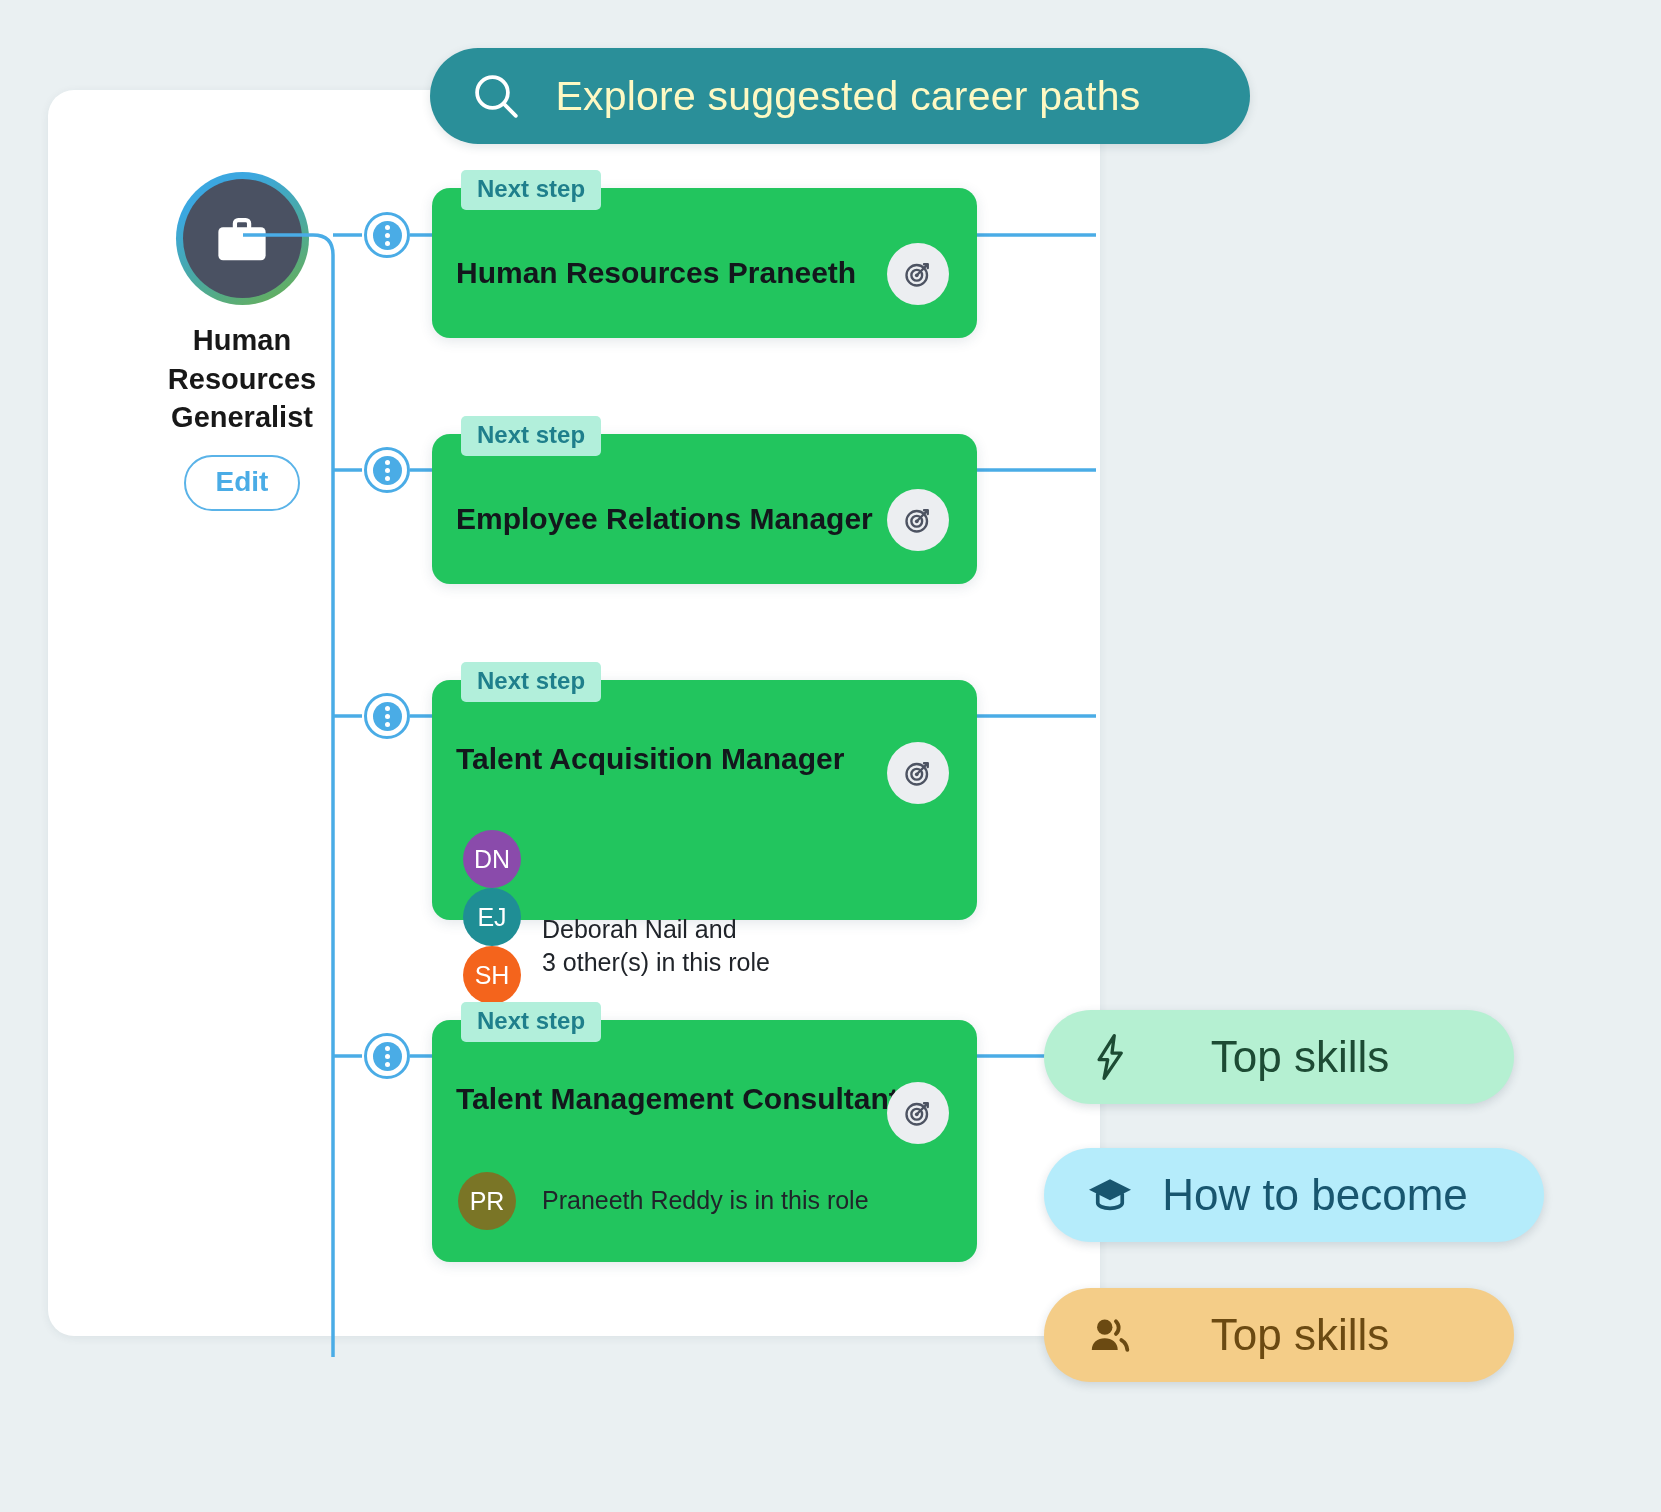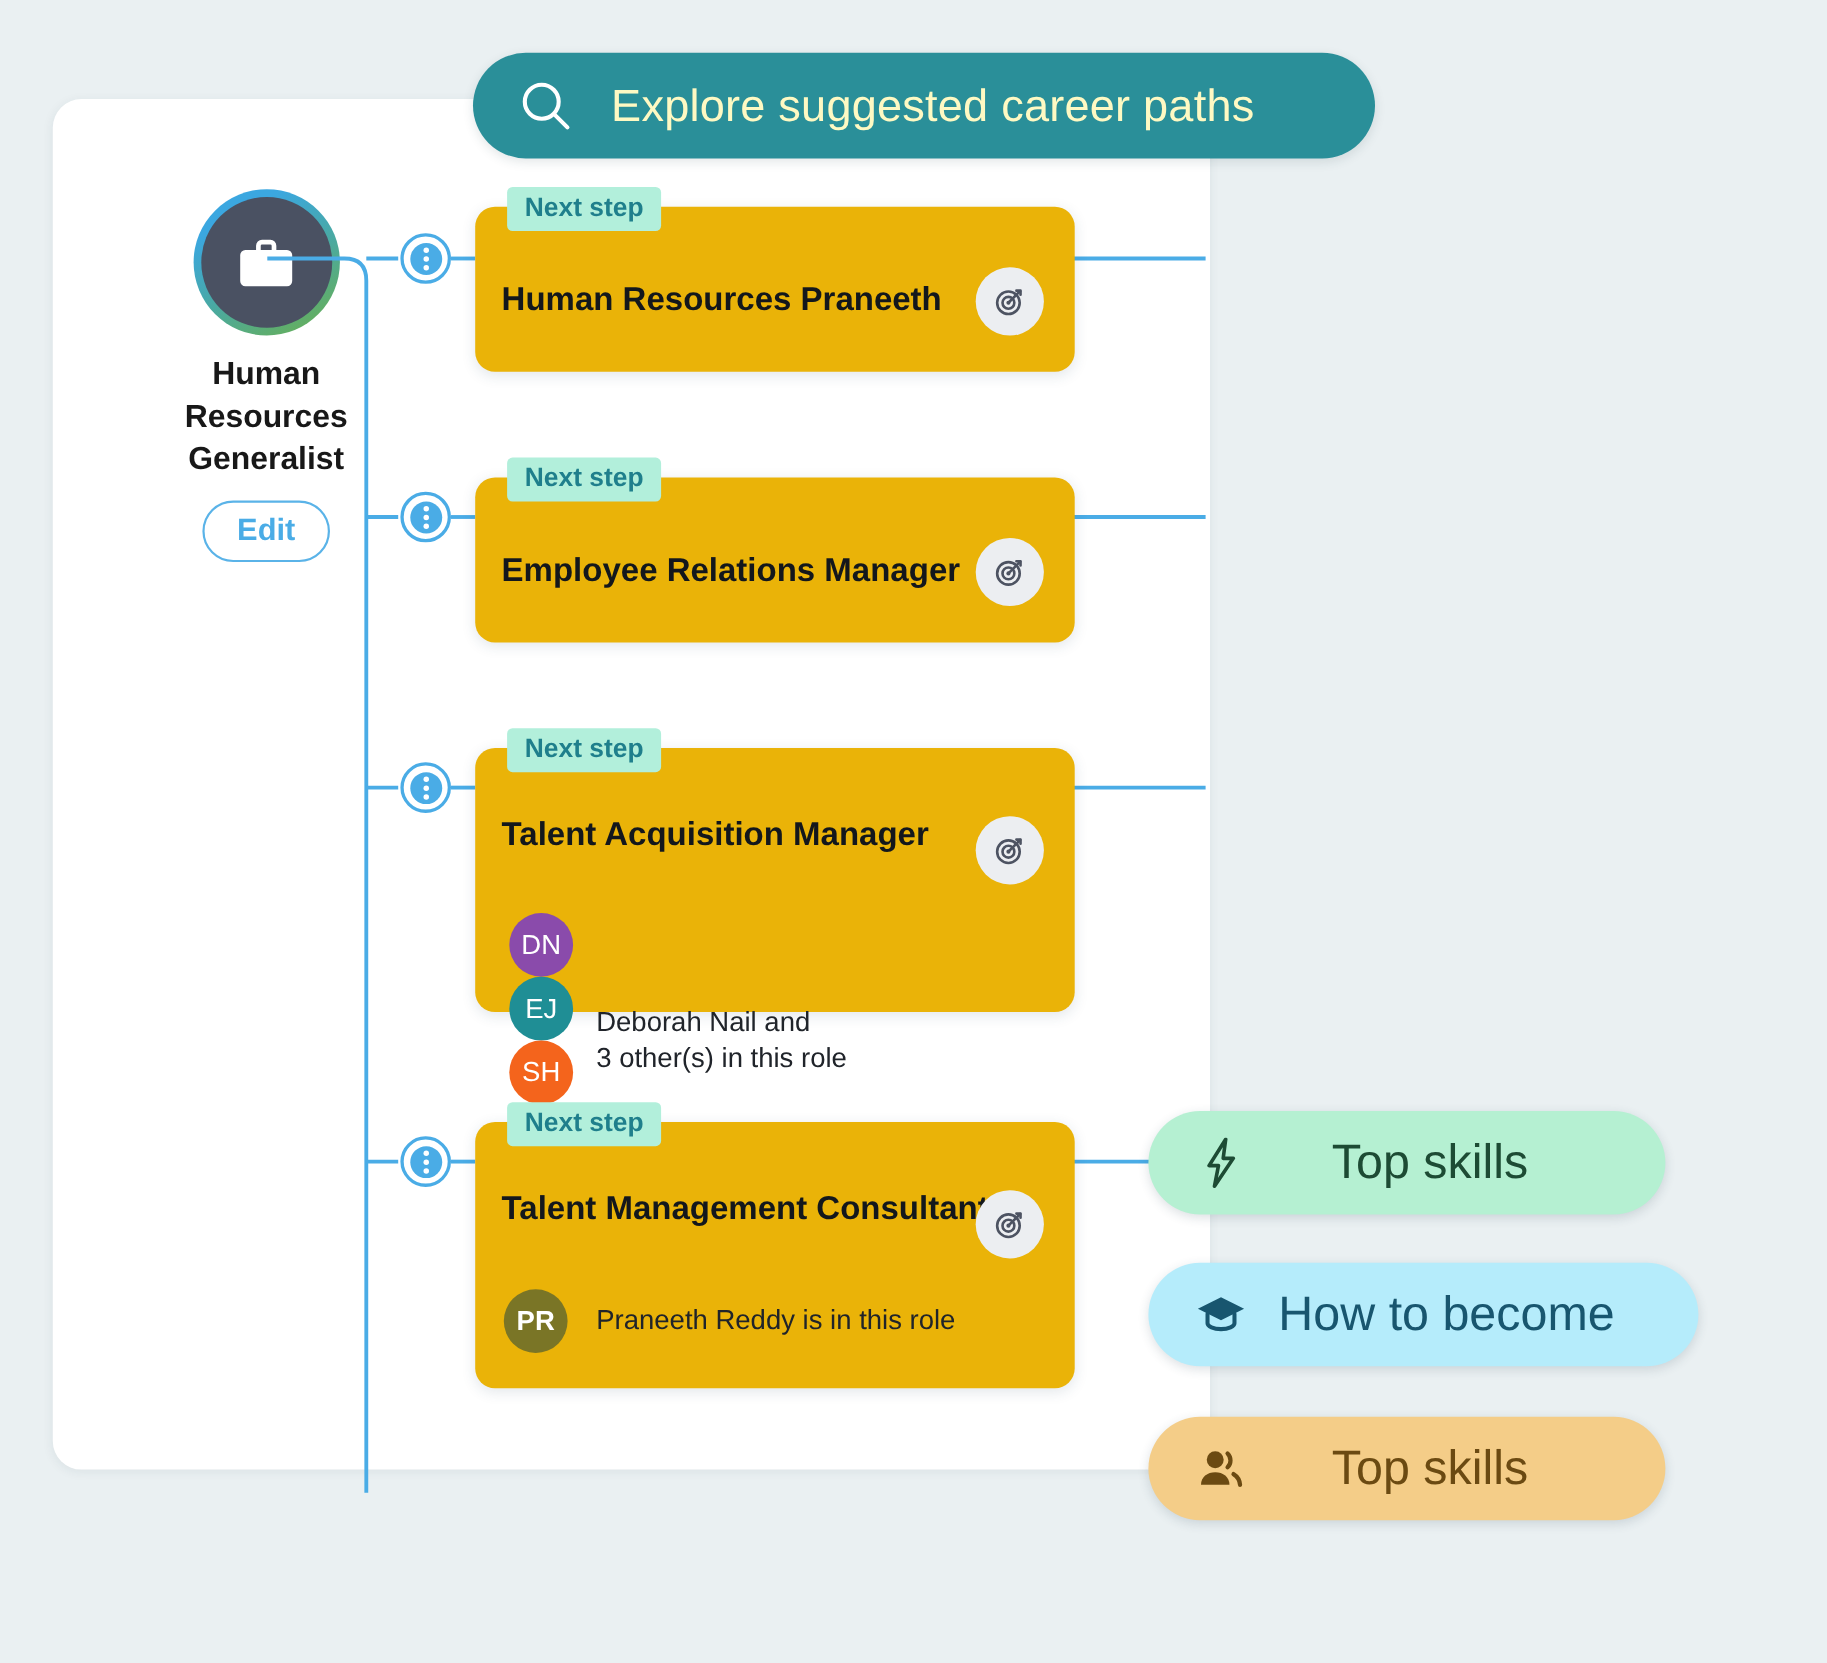--- a/index.html
+++ b/index.html
@@ -96,21 +96,21 @@
     width: 29px; height: 29px; border-radius: 50%;
     background: #4aace6;
     display: flex; flex-direction: column; align-items: center; justify-content: center;
     gap: 3px;
   }
   .node-dot .inner i { width: 5px; height: 5px; border-radius: 50%; background: #fff; display: block; }
 
   
   .card {
     position: absolute;
-    background: #eab308;
+    background: #22c55e;
     border-radius: 18px;
     box-shadow: 0 3px 13px rgba(40,70,90,.13);
     z-index: 15;
   }
   .badge {
     position: absolute;
     left: 29px; top: -18px;
     background: #b2efdb;
     color: #1f7f8c;
     font-size: 24px; font-weight: bold;
@@ -301,21 +301,21 @@
       <svg width="30" height="30" viewBox="0 0 24 24">
         <circle cx="11" cy="13" r="8.2" fill="none" stroke="#4d5362" stroke-width="1.9"></circle>
         <circle cx="11" cy="13" r="4.3" fill="none" stroke="#4d5362" stroke-width="1.9"></circle>
         <circle cx="11" cy="13" r="1.5" fill="#4d5362"></circle>
         <path d="M11 13 L19.5 4.5" stroke="#4d5362" stroke-width="1.9" stroke-linecap="round"></path>
         <path d="M16.8 4.2 L19.8 4.2 L19.8 7.2" fill="none" stroke="#4d5362" stroke-width="1.9" stroke-linejoin="round" stroke-linecap="round"></path>
       </svg>
     </div>
     <div class="people-row" style="top:152px;">
       <div class="stack">
-        <div class="av last" style="background:#7a7526;font-weight:bold;">PR</div>
+        <div class="av last" style="background:#7a7526;">PR</div>
       </div>
       <div class="people-text">
         <div>Praneeth Reddy is in this role</div>
       </div>
     </div>
   </div>
 
   <div class="search-pill">
     <svg class="magnifier" viewBox="0 0 24 24">
       <circle cx="10.5" cy="10.5" r="6.6" fill="none" stroke="#ffffff" stroke-width="1.6"></circle>

